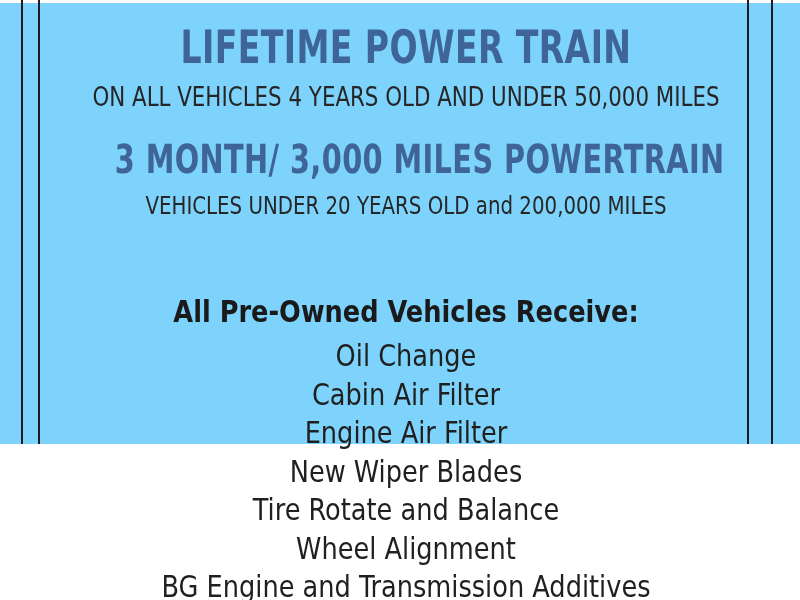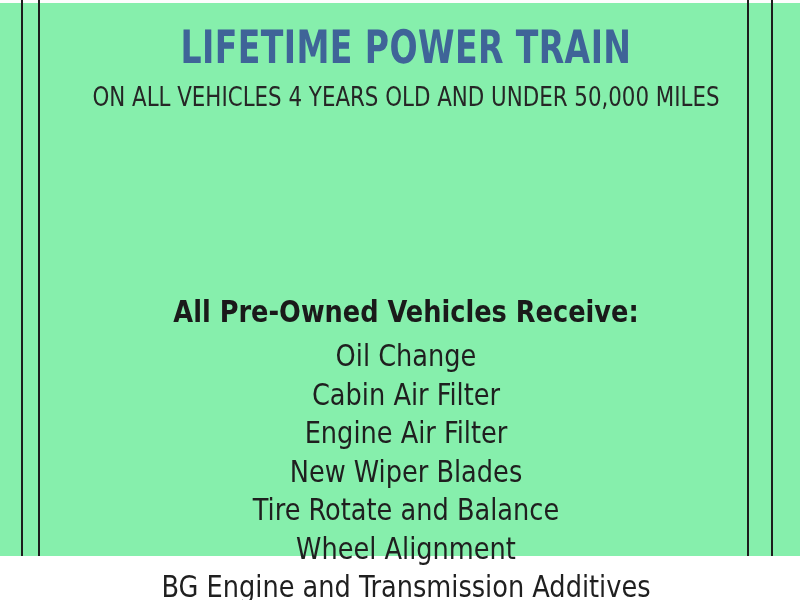--- a/index.html
+++ b/index.html
@@ -13,22 +13,22 @@
     height: 600px;
     overflow: hidden;
     font-family: "Liberation Sans", sans-serif;
     -webkit-font-smoothing: antialiased;
   }
 
   
   .page {
     position: relative;
     width: 800px;
-    height: 556px;
-    background: #86efac;
+    height: 444px;
+    background: #7dd3fc;
   }
 
   
   .rule {
     position: absolute;
     top: 0;
     bottom: 0;
     width: 2px;
     background: #1d1d1d;
   }
@@ -147,20 +147,24 @@
   <div class="rule r-inner" style="background: rgb(29, 29, 29);"></div>
   <div class="rule r-outer" style="background: rgb(29, 29, 29);"></div>
 
   <div class="content">
 
     <div id="block-lifetime">
       <div class="headline" style="color: rgb(63, 100, 152);">LIFETIME POWER TRAIN</div>
       <div class="subline">ON ALL VEHICLES 4 YEARS OLD AND UNDER 50,000 MILES</div>
     </div>
 
+    <div id="block-3month">
+      <div class="headline" style="color: rgb(63, 100, 152);">3 MONTH/ 3,000 MILES POWERTRAIN</div>
+      <div class="subline">VEHICLES UNDER 20 YEARS OLD and 200,000 MILES</div>
+    </div>
 
     <div id="block-services">
       <div class="services-heading">All Pre-Owned Vehicles Receive:</div>
       <ul class="services-list">
         <li>Oil Change</li>
         <li>Cabin Air Filter</li>
         <li>Engine Air Filter</li>
         <li>New Wiper Blades</li>
         <li>Tire Rotate and Balance</li>
         <li>Wheel Alignment</li>

